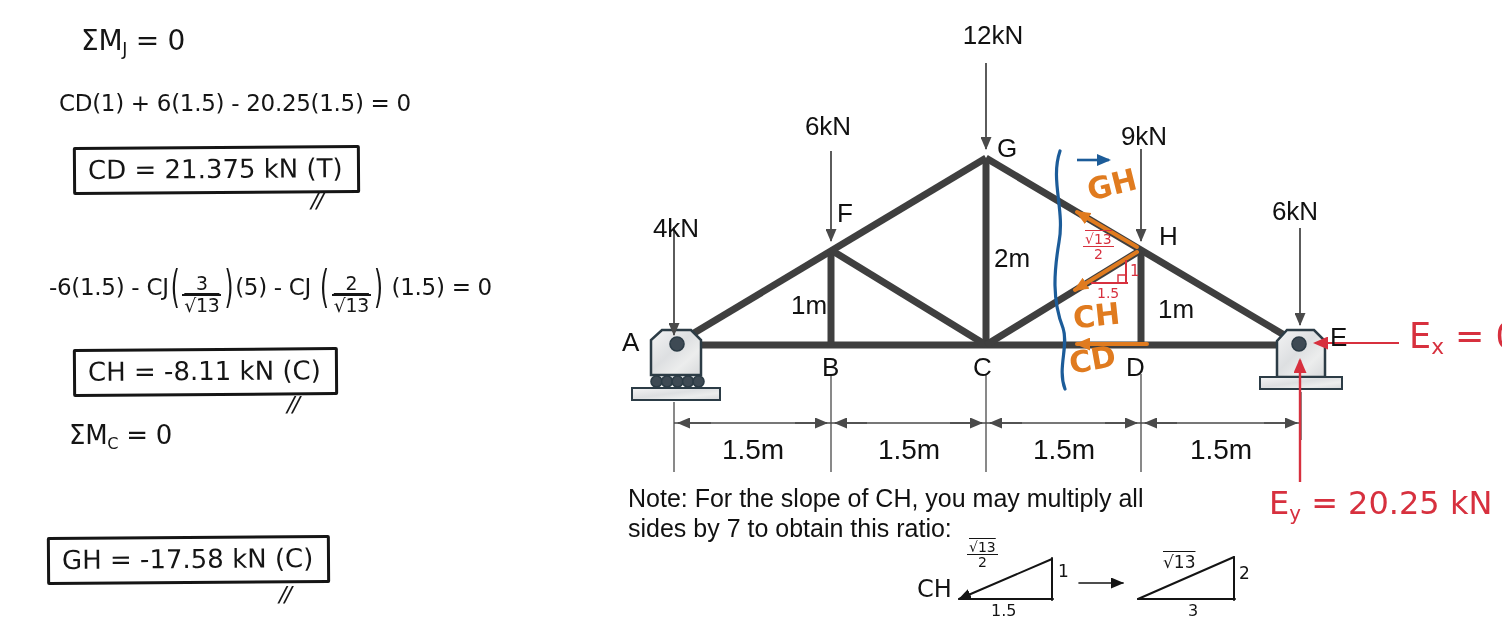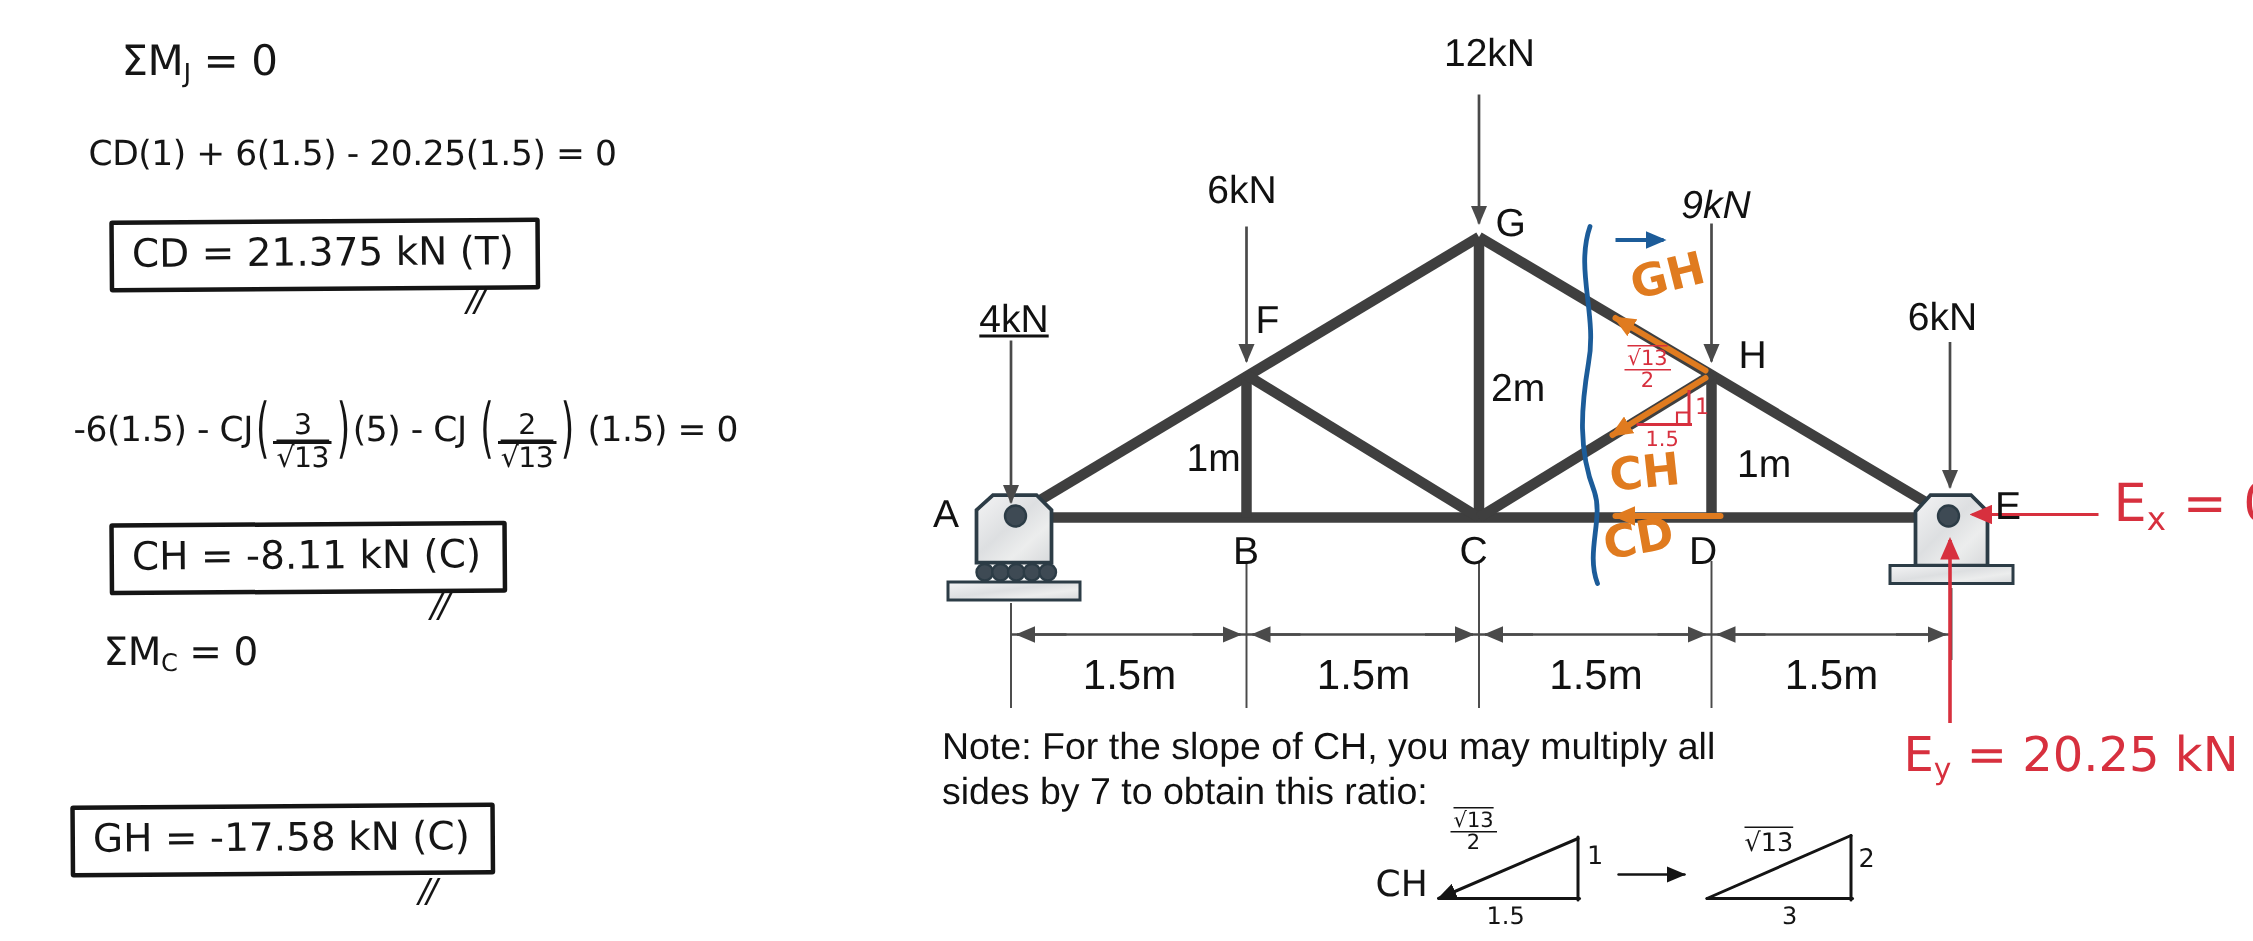--- a/index.html
+++ b/index.html
@@ -197,24 +197,24 @@
 
   <span class="lbl" style="left:611px;top:327px;">A</span>
   <span class="lbl" style="left:811px;top:352px;">B</span>
   <span class="lbl" style="left:962px;top:352px;">C</span>
   <span class="lbl" style="left:1115px;top:352px;">D</span>
   <span class="lbl" style="left:1319px;top:322px;">E</span>
   <span class="lbl" style="left:826px;top:198px;">F</span>
   <span class="lbl" style="left:986px;top:133px;">G</span>
   <span class="lbl" style="left:1148px;top:221px;">H</span>
 
-  <span class="lbl ctr" style="left:665px;top:197px;text-decoration:underline;">4kN</span>
+  <span class="lbl ctr" style="left:665px;top:213px;">4kN</span>
   <span class="lbl ctr" style="left:817px;top:111px;">6kN</span>
   <span class="lbl ctr" style="left:982px;top:20px;">12kN</span>
-  <span class="lbl ctr" style="left:1133px;top:121px;font-style:italic;">9kN</span>
+  <span class="lbl ctr" style="left:1133px;top:121px;">9kN</span>
   <span class="lbl ctr" style="left:1284px;top:196px;">6kN</span>
 
   <span class="lbl" style="left:780px;top:290px;">1m</span>
   <span class="lbl" style="left:983px;top:243px;">2m</span>
   <span class="lbl" style="left:1147px;top:294px;">1m</span>
 
   <span class="lbl ctr" style="left:742px;top:434px;font-size:28px;">1.5m</span>
   <span class="lbl ctr" style="left:898px;top:434px;font-size:28px;">1.5m</span>
   <span class="lbl ctr" style="left:1053px;top:434px;font-size:28px;">1.5m</span>
   <span class="lbl ctr" style="left:1210px;top:434px;font-size:28px;">1.5m</span>

